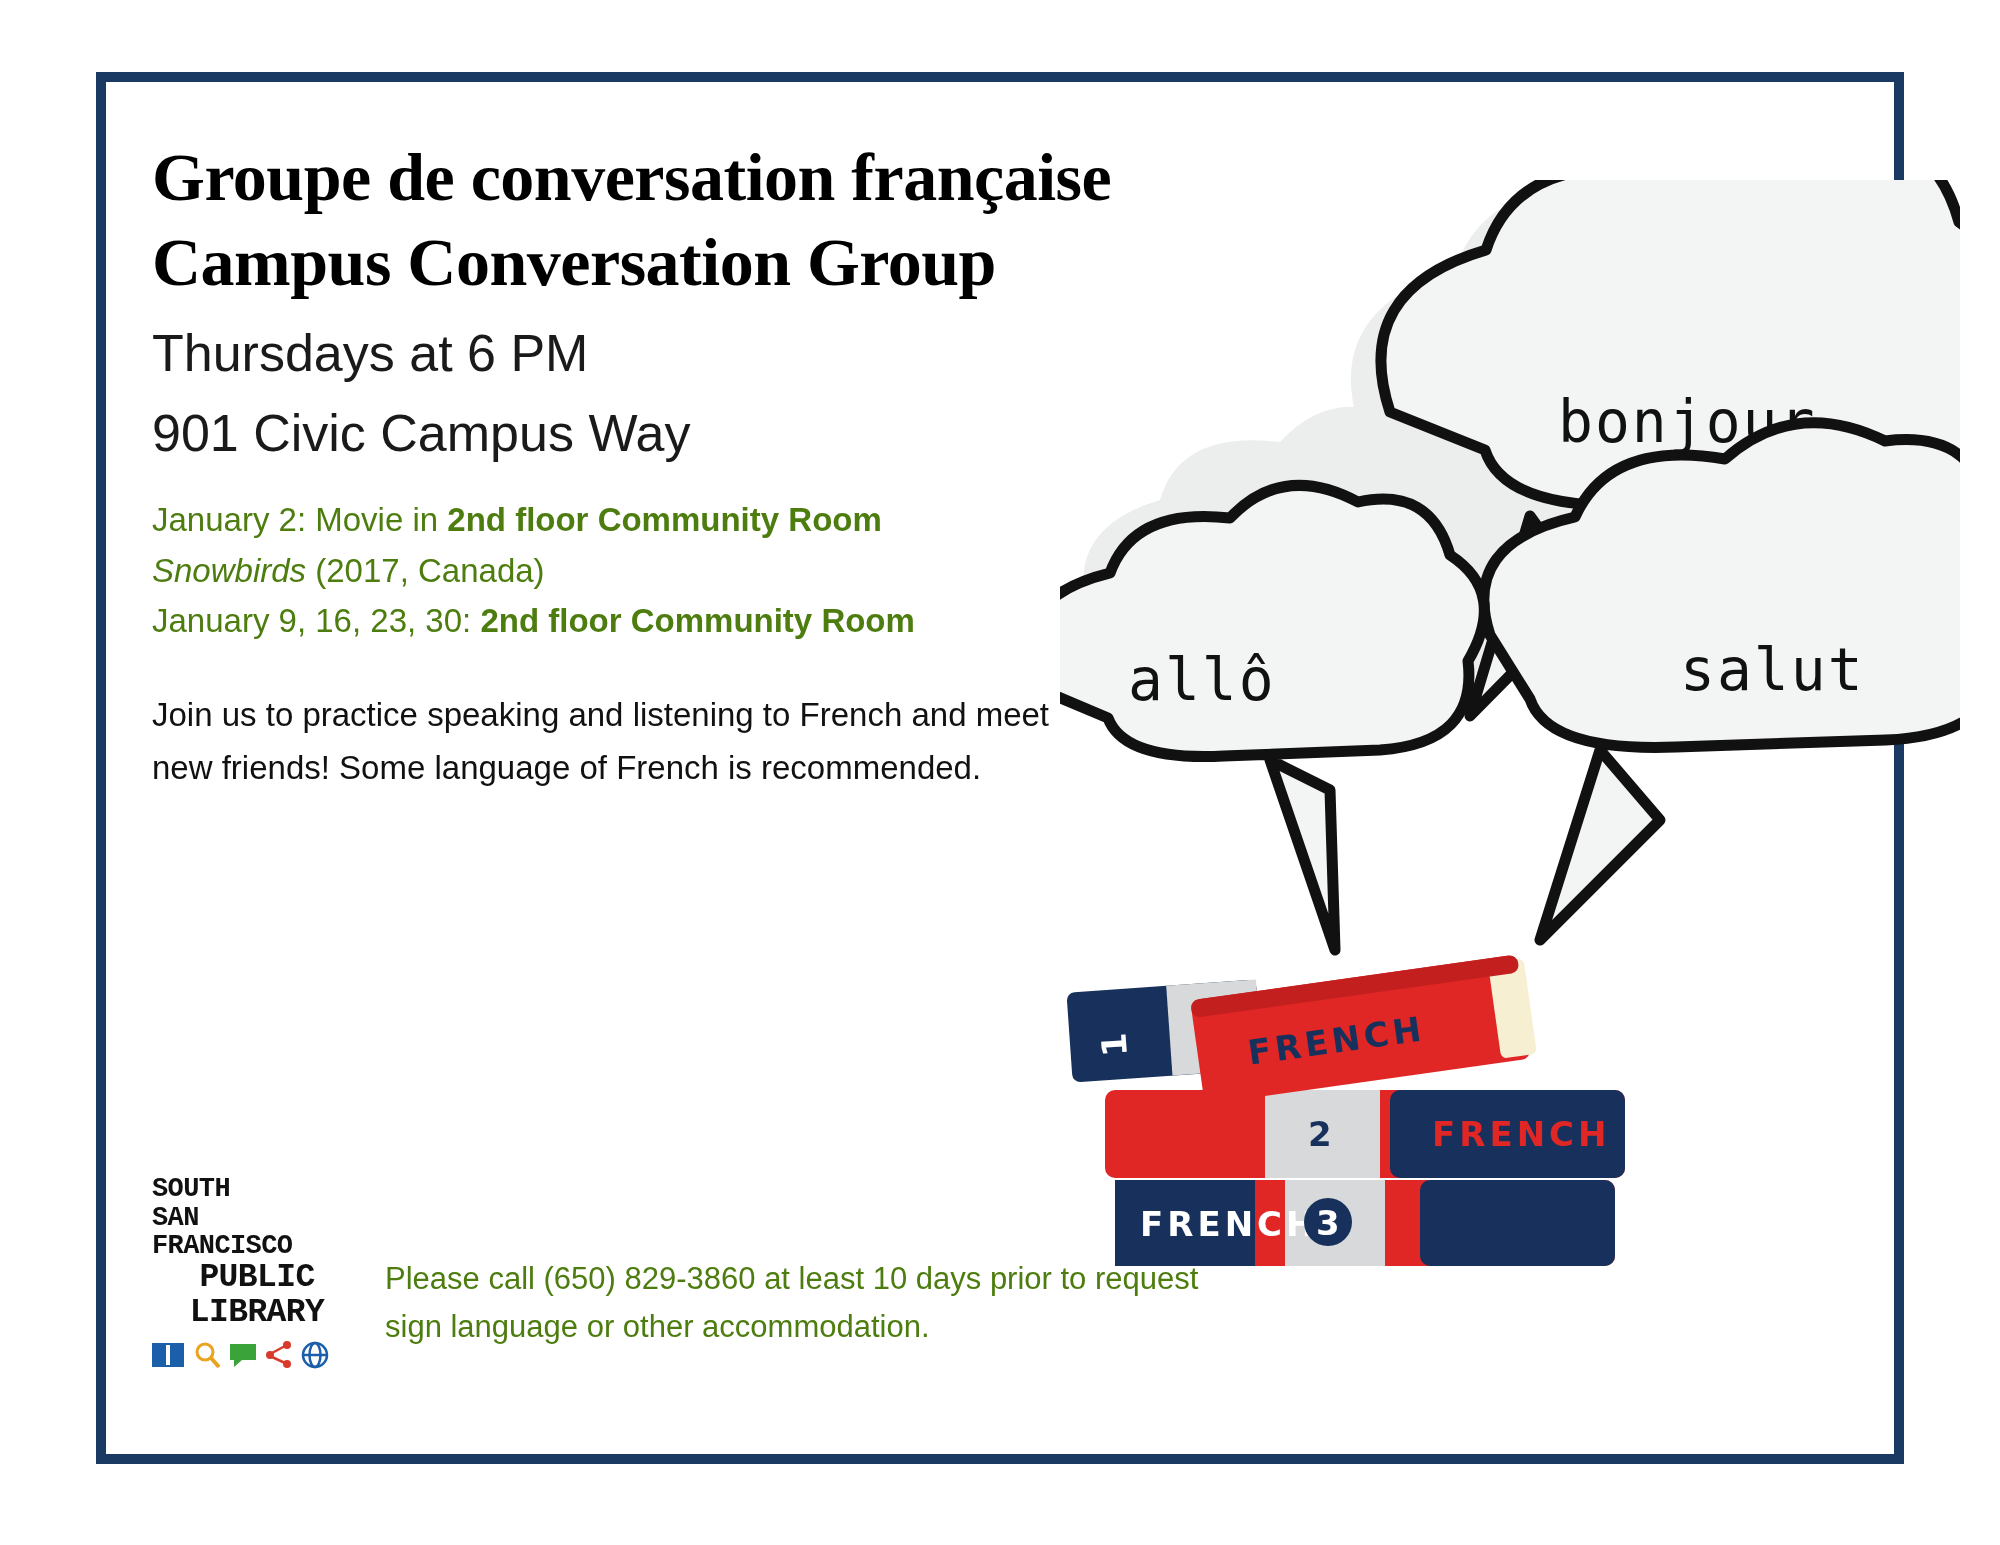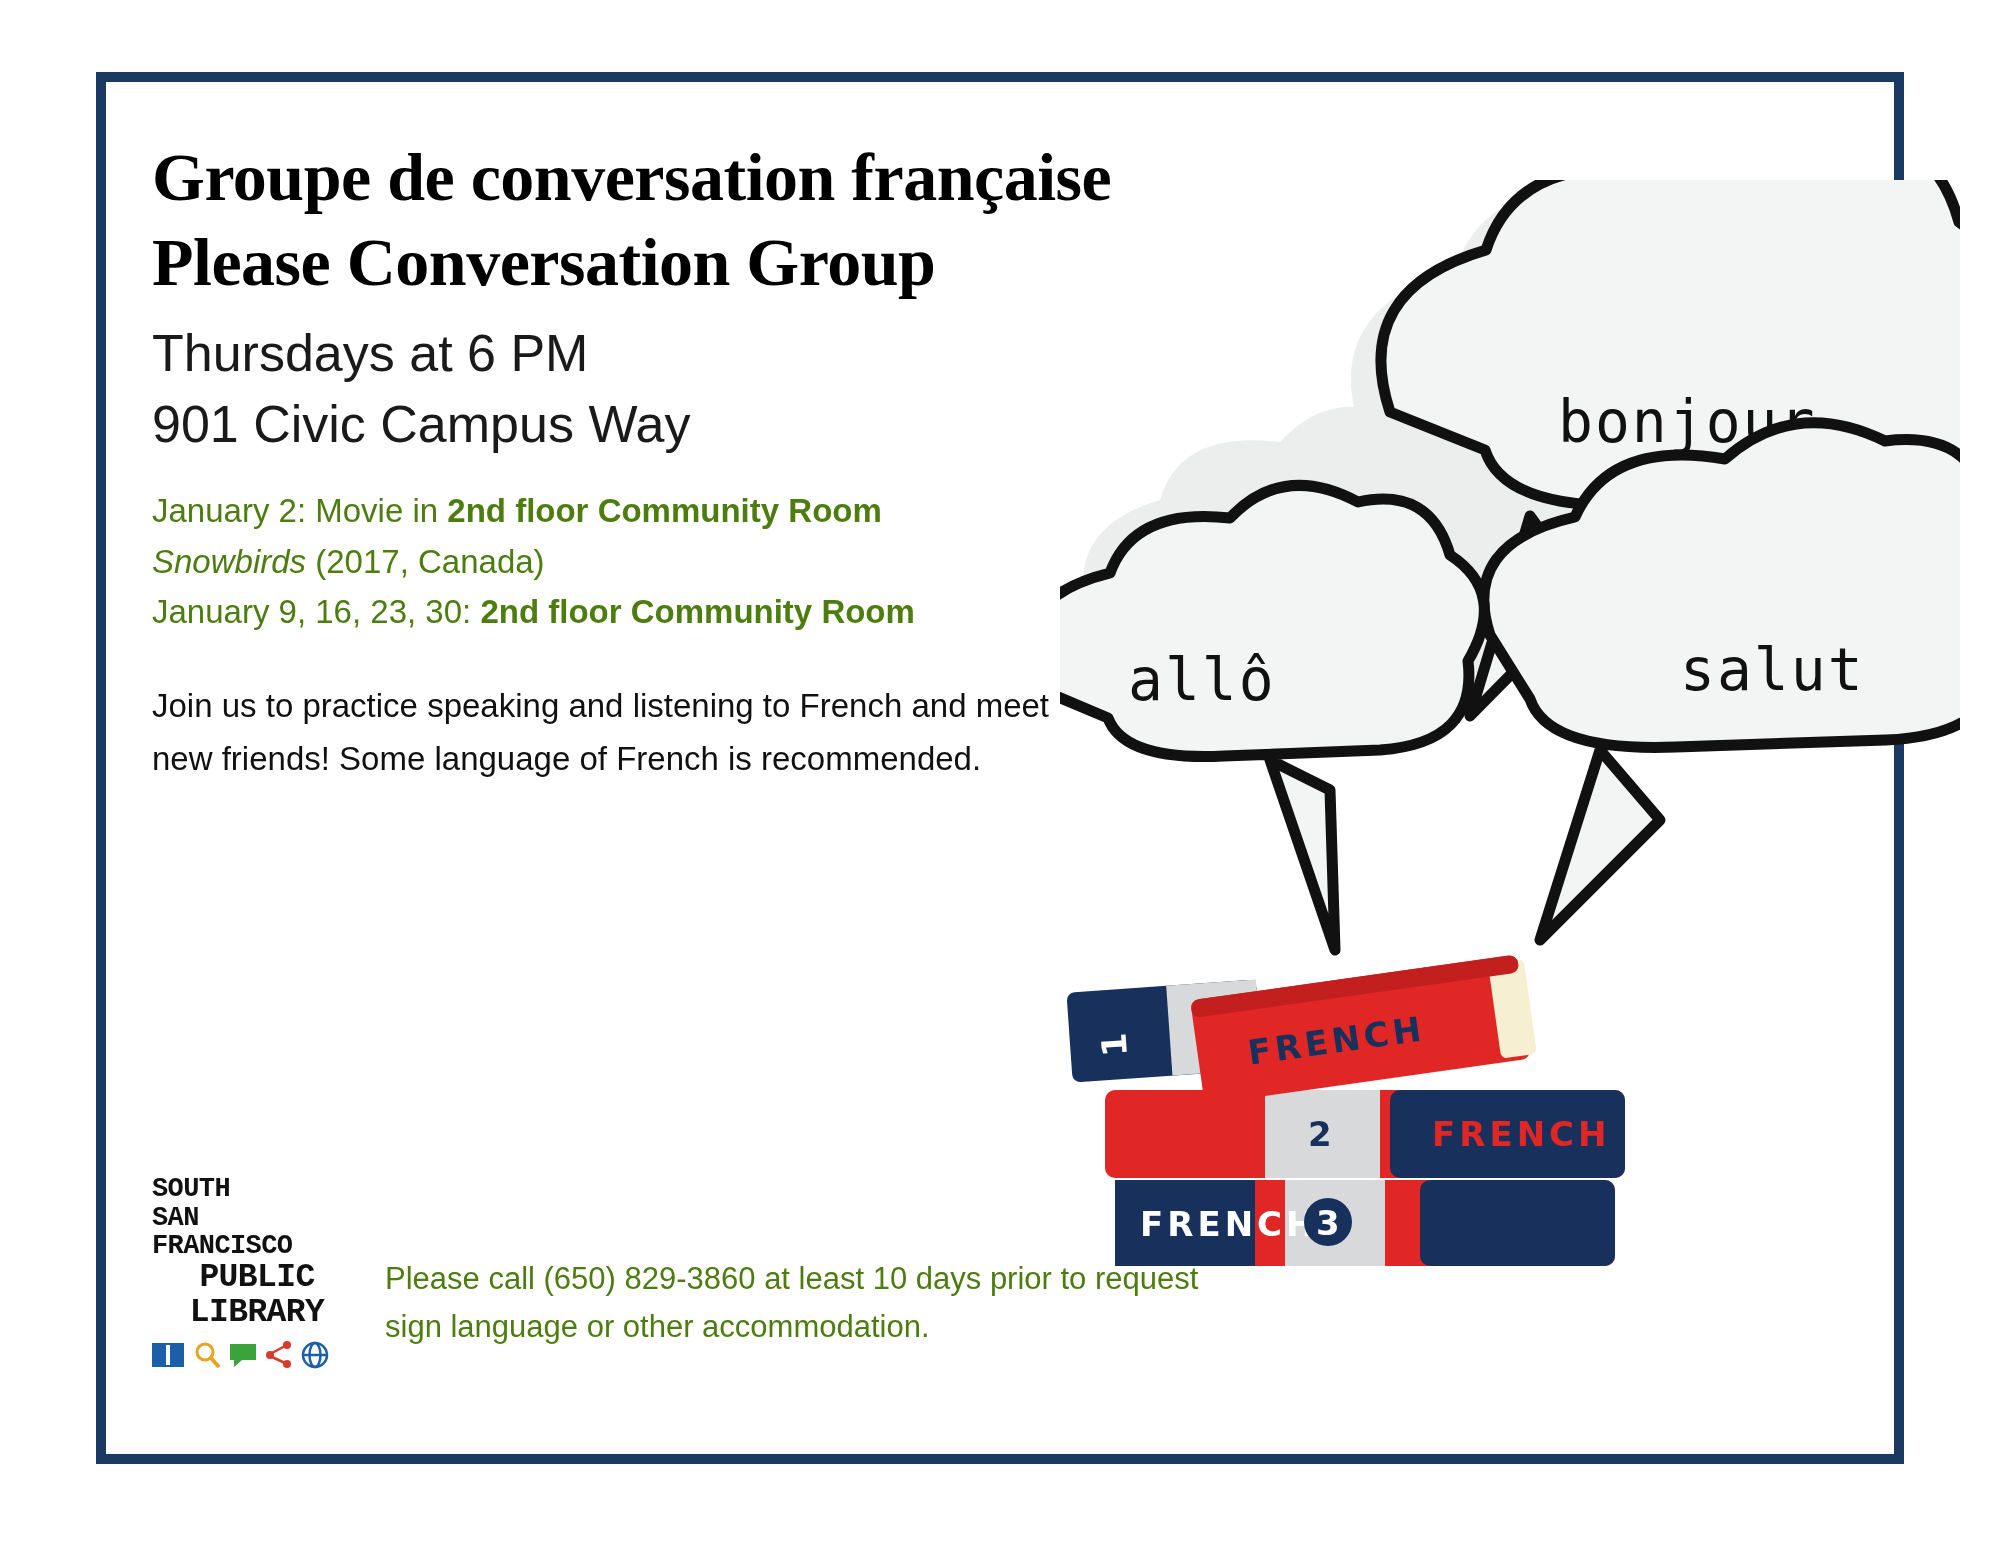--- a/index.html
+++ b/index.html
@@ -144,24 +144,24 @@
 </style>
 </head>
 <body>
 
 <div class="poster">
 
   <div class="border-frame" style="border-color: rgb(27, 58, 99);"></div>
 
   <div class="content">
     <div class="title-fr">Groupe de conversation française</div>
-    <div class="title-en">Please Conversation Group</div>
+    <div class="title-en">Campus Conversation Group</div>
 
     <div class="subtitle">Thursdays at 6 PM</div>
-    <div class="subtitle" style="margin-top:8px;">901 Civic Campus Way</div>
+    <div class="subtitle" style="margin-top:17px;">901 Civic Campus Way</div>
 
     <div class="details">
       <div>
         <span>January 2: Movie in </span><span class="bold">2nd floor Community Room</span>
       </div>
       <div>
         <span class="it">Snowbirds</span><span> (2017, Canada)</span>
       </div>
       <div>
         <span>January 9, 16, 23, 30: </span><span class="bold">2nd floor Community Room</span>

